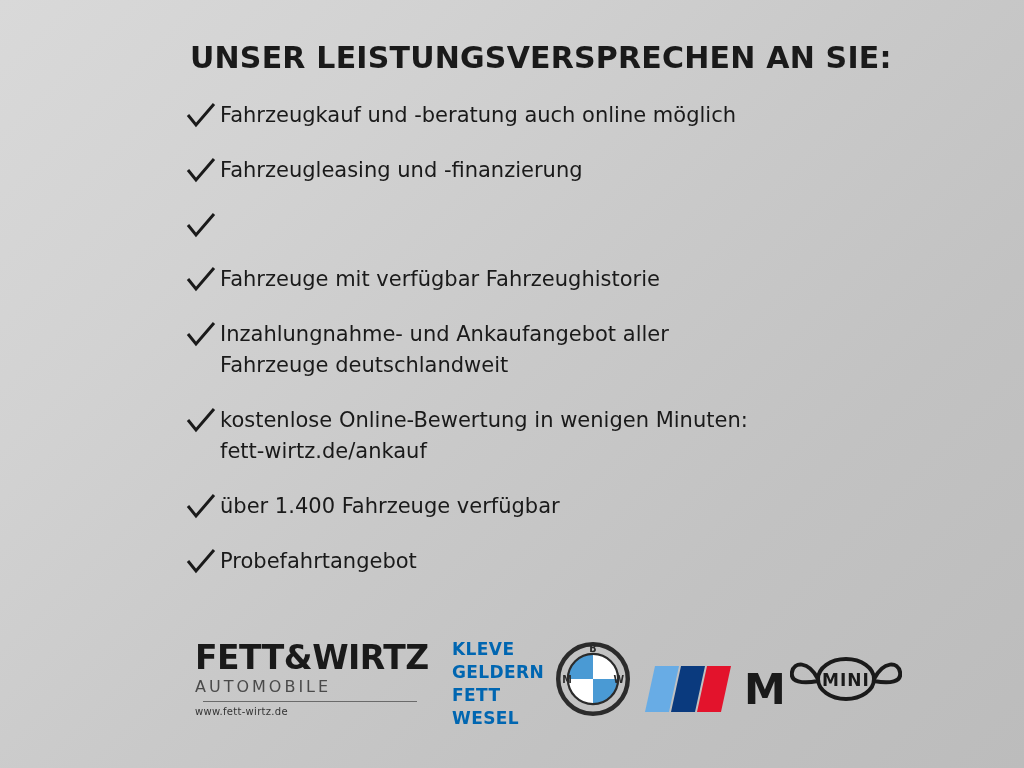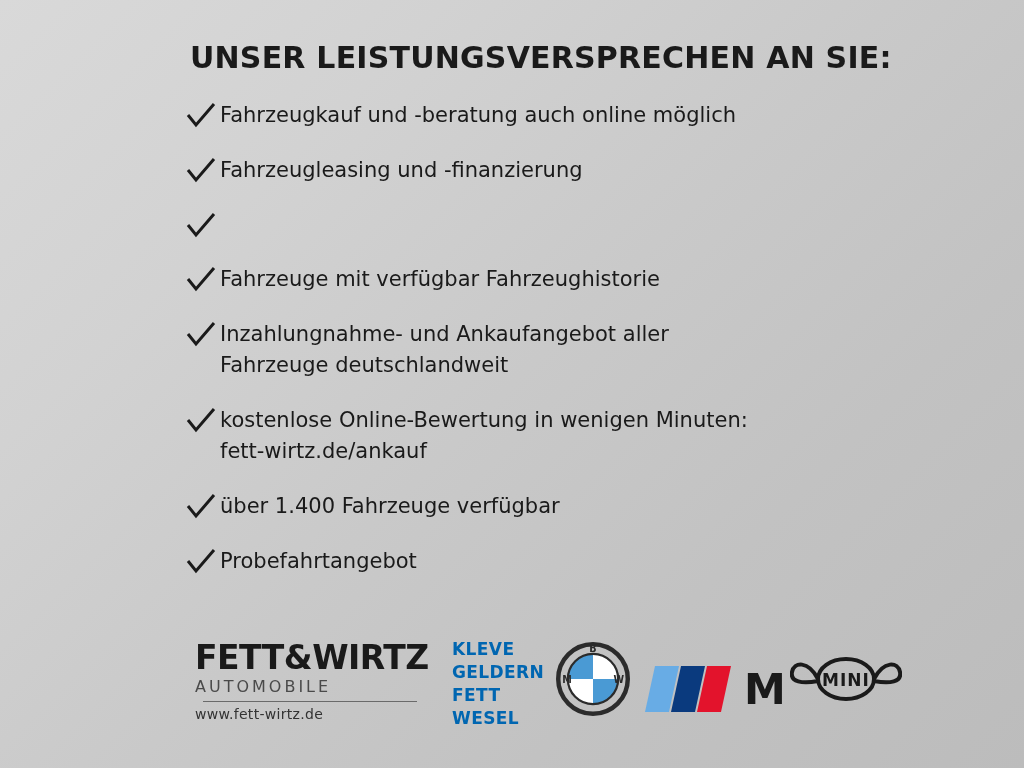--- a/index.html
+++ b/index.html
@@ -80,21 +80,21 @@
     letter-spacing: 3px;
     color: #4a4a4a;
     line-height: 22px;
   }
   .fw-rule {
     height: 1px;
     background: #6a6a6a;
     margin: 3px 8px 4px 8px;
   }
   .fw-url {
-    font-size: 14px;
+    font-size: 10px;
     color: #333;
     letter-spacing: 0.3px;
   }
   .logo-cities {
     position: absolute;
     left: 452px;
     top: -2px;
     color: #0066b1;
     font-size: 17px;
     font-weight: bold;

